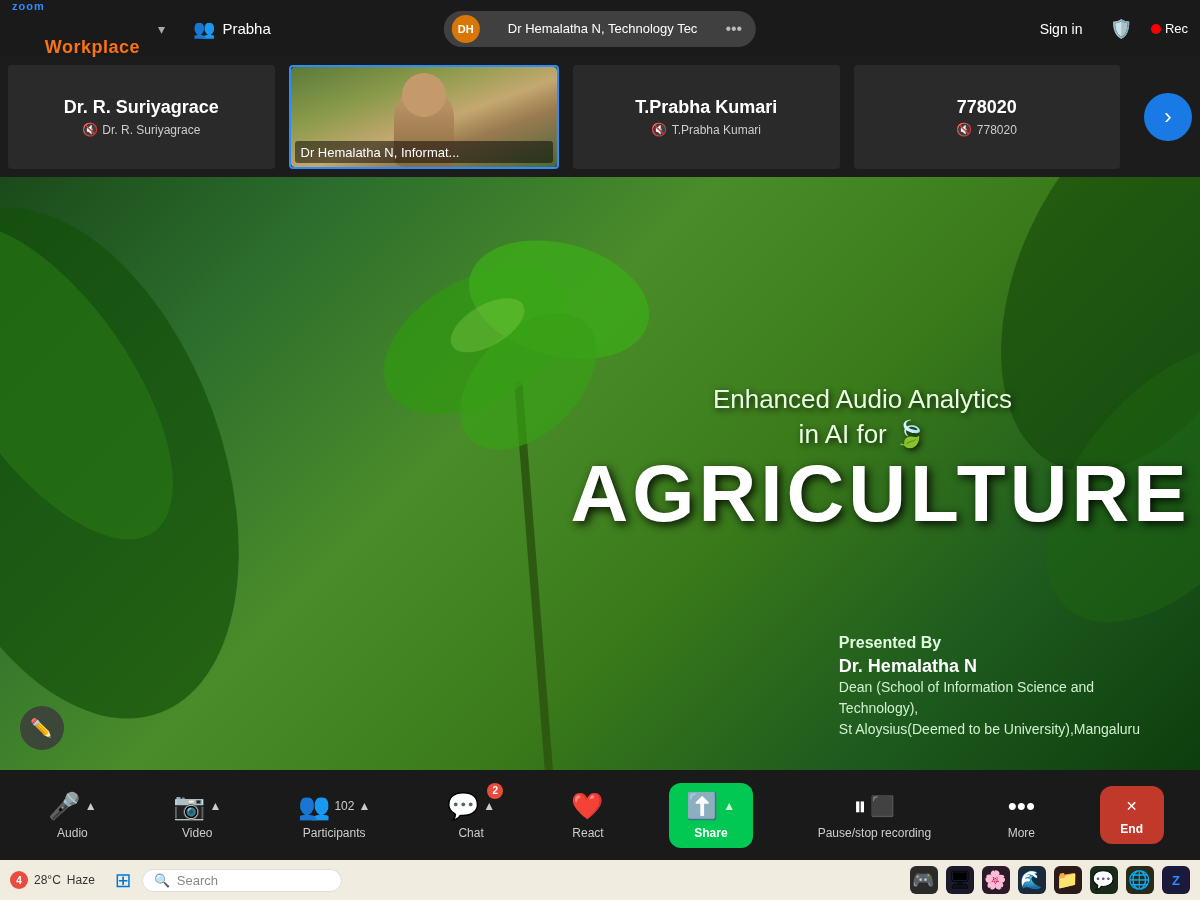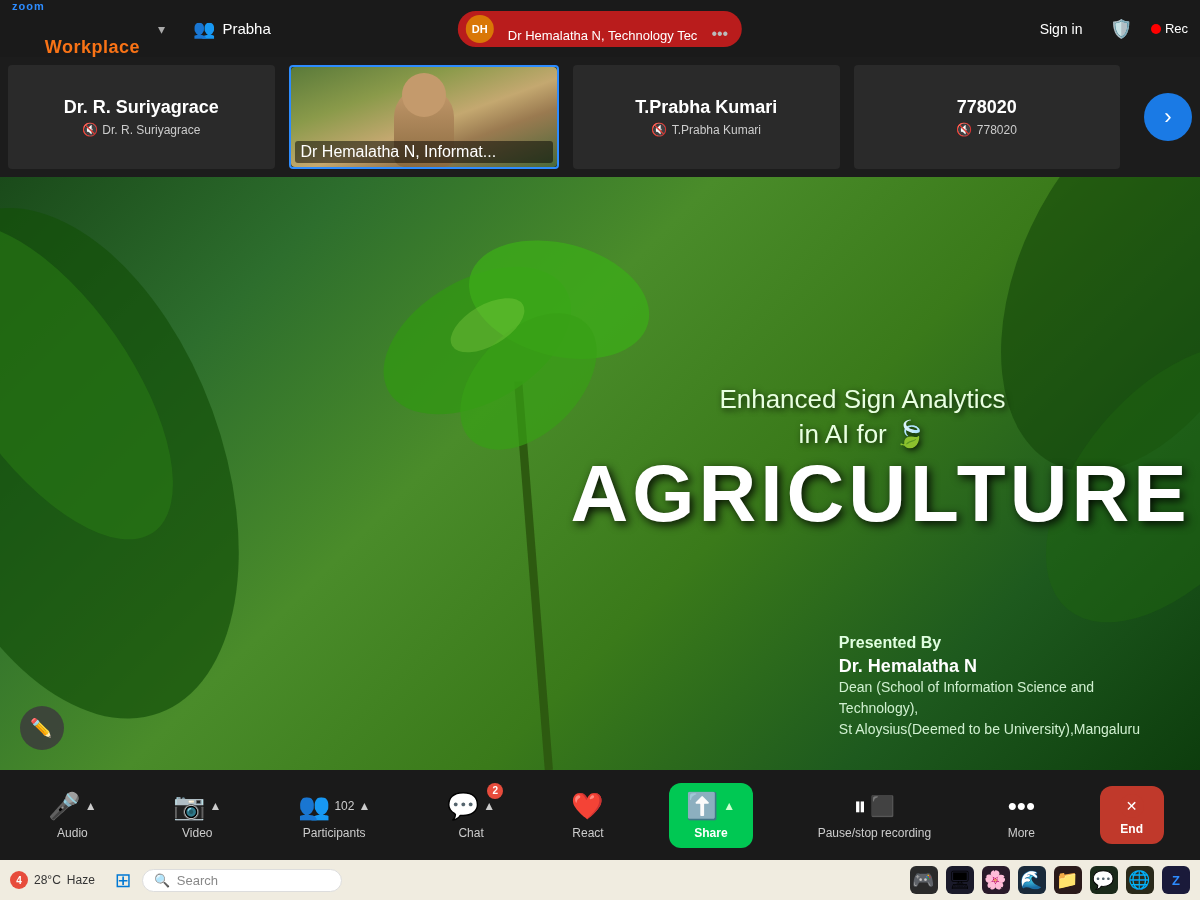--- a/index.html
+++ b/index.html
@@ -53,25 +53,25 @@
       padding: 5px 10px;
       border-radius: 6px;
     }
     #meeting-icon { font-size: 18px; }
 
     #center-pill {
       position: absolute;
       left: 50%;
       transform: translateX(-50%);
       display: flex;
-      align-items: flex-end;
-      background: #b91c1c;
+      align-items: center;
+      background: #404040;
       border-radius: 20px;
       padding: 4px 14px 4px 8px;
-      gap: 14px;
+      gap: 28px;
       cursor: pointer;
     }
     #dh-avatar {
       width: 28px; height: 28px;
       background: #d97706;
       border-radius: 50%;
       display: flex; align-items: center; justify-content: center;
       font-size: 11px; font-weight: 700; color: #fff;
     }
     #presenter-name {
@@ -386,21 +386,21 @@
       position:relative; overflow:hidden;">
 
       <div style="position:absolute;bottom:0;left:50%;transform:translateX(-50%);
         width:60px;height:80px;background:linear-gradient(#c49a6c,#8a6a40);
         border-radius:30px 30px 10px 10px;"></div>
       <div style="position:absolute;bottom:50px;left:50%;transform:translateX(-50%);
         width:44px;height:44px;background:#c49a6c;border-radius:50%;"></div>
     </div>
     <div style="position:absolute;bottom:4px;left:4px;right:4px;
       background:rgba(0,0,0,0.5);border-radius:3px;padding:2px 6px;">
-      <span style="color:#fff;font-size:16px;">Dr Hemalatha N, Informat...</span>
+      <span style="color:#fff;font-size:13px;">Dr Hemalatha N, Informat...</span>
     </div>
   </div>
 
   <div class="participant-tile" style="background:#2a2a2a;">
     <span class="participant-name-main">T.Prabha Kumari</span>
     <span class="participant-name-sub">
       <span class="mute-icon">🔇</span>
       T.Prabha Kumari
     </span>
   </div>
@@ -431,21 +431,21 @@
 
       <line x1="550" y1="580" x2="520" y2="200" stroke="#2d5a10" stroke-width="8"></line>
       <ellipse cx="480" cy="160" rx="100" ry="60" fill="rgba(50,150,20,0.8)" transform="rotate(-30,480,160)"></ellipse>
       <ellipse cx="560" cy="120" rx="90" ry="55" fill="rgba(60,170,25,0.8)" transform="rotate(15,560,120)"></ellipse>
       <ellipse cx="530" cy="200" rx="80" ry="50" fill="rgba(55,160,22,0.7)" transform="rotate(-45,530,200)"></ellipse>
 
       <ellipse cx="490" cy="145" rx="40" ry="20" fill="rgba(150,220,80,0.3)" transform="rotate(-30,490,145)"></ellipse>
     </svg>
 
     <div style="position:absolute;left:50%;top:50%;transform:translate(-10%,-60%);text-align:center;">
-      <div class="slide-subtitle" style="font-size:26px;color:#e8ffe0;text-shadow:2px 2px 6px rgba(0,0,0,0.8);text-align:center;font-weight:500;">Enhanced Sign Analytics</div>
+      <div class="slide-subtitle" style="font-size:26px;color:#e8ffe0;text-shadow:2px 2px 6px rgba(0,0,0,0.8);text-align:center;font-weight:500;">Enhanced Audio Analytics</div>
       <div class="slide-subtitle" style="font-size:26px;color:#e8ffe0;text-shadow:2px 2px 6px rgba(0,0,0,0.8);text-align:center;font-weight:500;">
         <span>in AI for 🍃</span>
       </div>
       <div class="slide-title-big" style="font-size:80px;font-weight:900;color:#fff;text-shadow:3px 3px 10px rgba(0,0,0,0.9);letter-spacing:4px;text-align:center;">AGRICULTURE</div>
     </div>
 
     <div class="slide-presenter">
       <div class="slide-presented-by">Presented By</div>
       <div class="slide-presenter-name">Dr. Hemalatha N</div>
       <div class="slide-presenter-title">

